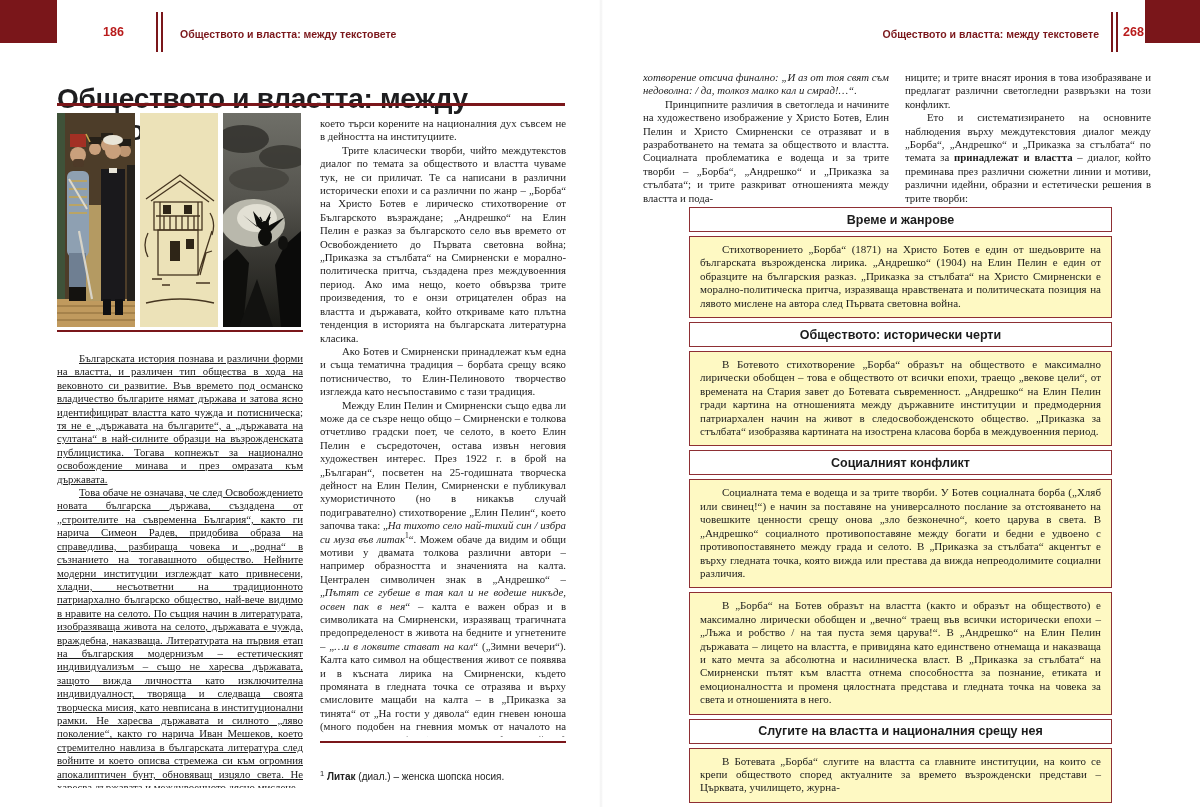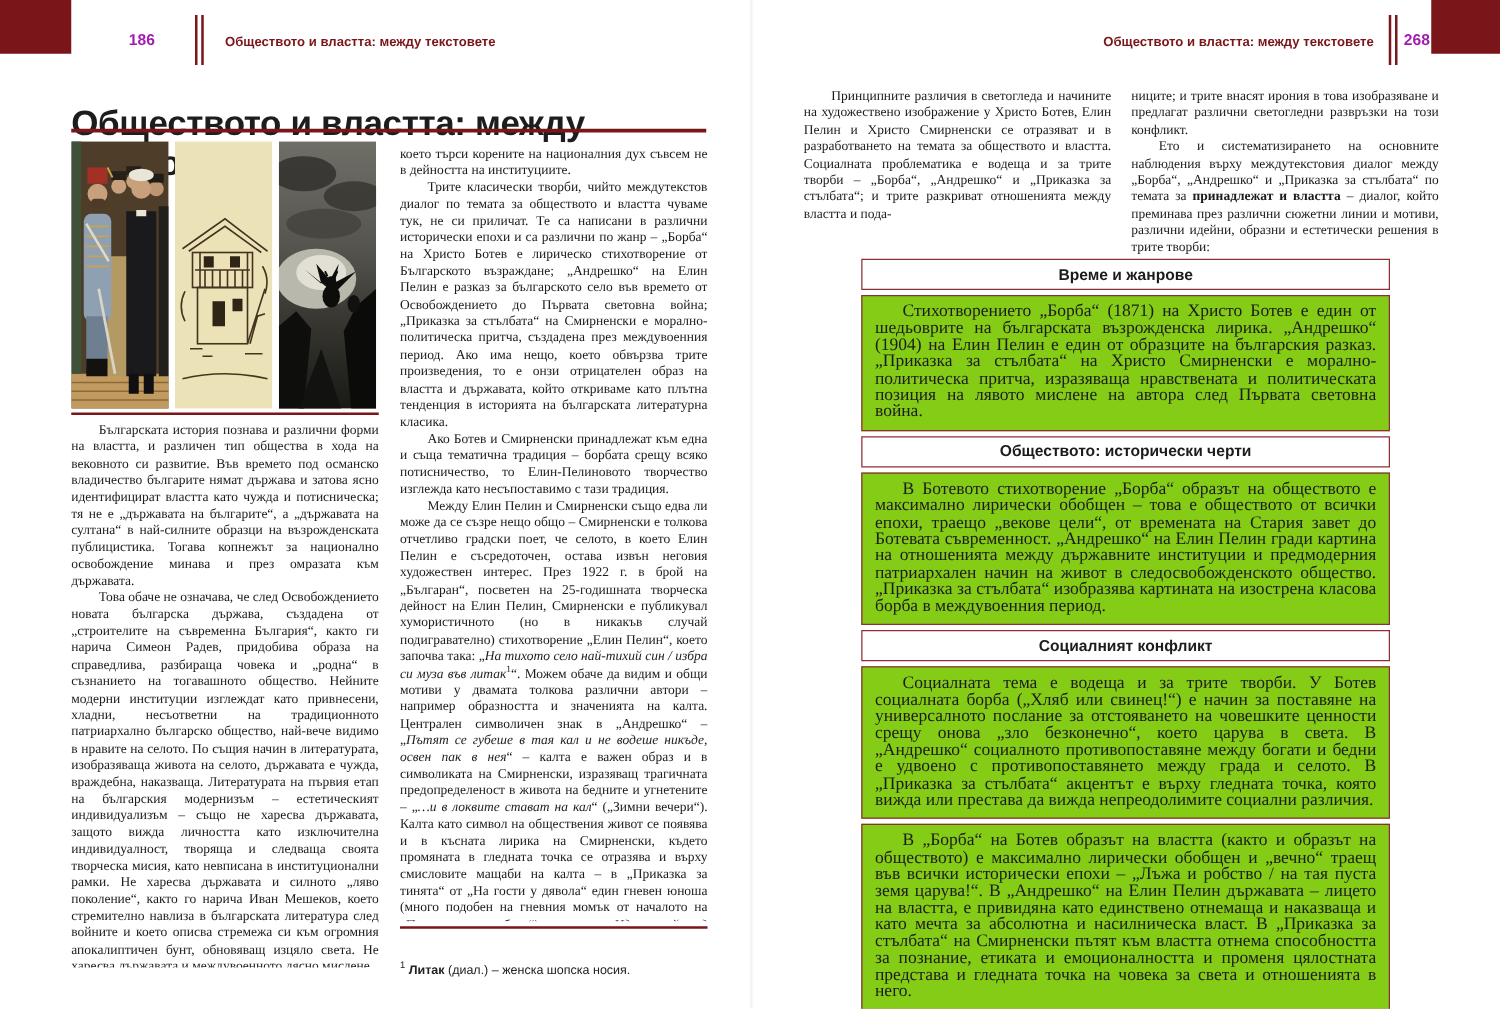--- a/index.html
+++ b/index.html
@@ -5,21 +5,21 @@
   html,body{margin:0;padding:0;}
   body{
     width:1200px;height:807px;position:relative;background:#ffffff;
     font-family:"Liberation Serif", serif;color:#1c1c1c;overflow:hidden;
   }
   
   .corner{position:absolute;top:0;height:43px;background:#7a161a;}
   .corner.left{left:0;width:57px;}
   .corner.right{left:1145px;width:55px;}
   .pagenum{position:absolute;font-family:"Liberation Sans",sans-serif;font-weight:700;
-    font-size:12.5px;color:#a21caf;top:25px;}
+    font-size:12.5px;color:#b91c1c;top:25px;}
   .bars{position:absolute;top:12px;height:40px;width:3px;
     border-left:2px solid #7a161a;border-right:2px solid #7a161a;}
   .rh-title{position:absolute;top:28px;font-family:"Liberation Sans",sans-serif;
     font-weight:700;font-size:10.5px;color:#7a161a;white-space:nowrap;}
   .rh-title.right{text-align:right;}
   
   .page-title{position:absolute;left:57px;top:64px;width:520px;
     font-family:"Liberation Sans",sans-serif;font-weight:700;font-size:28px;
     letter-spacing:-0.3px;color:#1d1d1f;}
   .rule{position:absolute;background:#7a161a;}
@@ -35,23 +35,23 @@
   sup{font-size:7.5px;line-height:0;}
   .footnote{position:absolute;left:320px;top:771px;width:246px;
     font-family:"Liberation Sans",sans-serif;font-size:10px;color:#222;}
   .footnote b{font-weight:700;}
   
   .sections{position:absolute;left:645px;top:207px;width:423px;padding-left:44px;}
   .sec-head{box-sizing:border-box;border:1.5px solid #8e2f34;height:25px;
     display:flex;align-items:center;justify-content:center;background:#fff;
     font-family:"Liberation Sans",sans-serif;font-weight:700;font-size:12.5px;
     color:#1c1c1c;margin-bottom:4px;}
-  .sec-body{box-sizing:border-box;border:1.5px solid #8e2f34;background:#84cc16;
+  .sec-body{box-sizing:border-box;border:1.5px solid #8e2f34;background:#fef9c3;
     padding:6px 10px 7px;margin-bottom:4px;text-align:justify;
-    font-size:14px;line-height:13.4px;}
+    font-size:11px;line-height:13.4px;}
   .sec-body p{margin:0;text-indent:22px;}
   .seam{position:absolute;left:599px;top:0;width:4px;height:807px;
     background:linear-gradient(90deg,rgba(0,0,0,0) 0%,rgba(0,0,0,0.05) 50%,rgba(0,0,0,0) 100%);}
 </style>
 </head>
 <body>
 
 <div class="seam"></div>
 
 <div class="corner left"></div>
@@ -146,36 +146,37 @@
       <path d="M40 118 L20 102 L34 114 L30 98 L41 111 L48 98 L45 113 L62 104 L46 120 Z" fill="#0d0d0b"></path>
       <ellipse cx="42" cy="124" rx="7" ry="9" fill="#0d0d0b"></ellipse>
       <circle cx="42" cy="112" r="4" fill="#0d0d0b"></circle>
       <path d="M39 108 l-2 -4 M45 108 l2 -4" stroke="#0d0d0b" stroke-width="1.5"></path>
       <ellipse cx="60" cy="130" rx="5" ry="7" fill="#11110f"></ellipse>
     </svg>
   </figure>
 </div>
 <div class="rule" style="left:57px;top:330px;width:246px;height:1.5px;"></div>
 
-<div class="col" style="left:57px;top:338px;height:436px;overflow:hidden;">
+<div class="col" style="left:57px;top:352px;height:436px;overflow:hidden;text-decoration:underline;">
   <p class="ind">Българската история познава и различни форми на властта, и различен тип общества в хода на вековното си развитие. Във времето под османско владичество българите нямат държава и затова ясно идентифицират властта като чужда и потисническа; тя не е „държавата на българите“, а „държавата на султана“ в най-силните образци на възрожденската публицистика. Тогава копнежът за национално освобождение минава и през омразата към държавата.</p>
   <p class="ind">Това обаче не означава, че след Освобождението новата българска държава, създадена от „строителите на съвременна България“, както ги нарича Симеон Радев, придобива образа на справедлива, разбираща човека и „родна“ в съзнанието на тогавашното общество. Нейните модерни институции изглеждат като привнесени, хладни, несъответни на традиционното патриархално българско общество, най-вече видимо в нравите на селото. По същия начин в литературата, изобразяваща живота на селото, държавата е чужда, враждебна, наказваща. Литературата на първия етап на българския модернизъм – естетическият индивидуализъм – също не харесва държавата, защото вижда личността като изключителна индивидуалност, творяща и следваща своята творческа мисия, като невписана в институционални рамки. Не харесва държавата и силното „ляво поколение“, както го нарича Иван Мешеков, което стремително навлиза в българската литература след войните и което описва стремежа си към огромния апокалиптичен бунт, обновяващ изцяло света. Не харесва държавата и междувоенното дясно мислене,</p>
 </div>
 
 <div class="col" style="left:320px;top:117px;height:620px;overflow:hidden;">
   <p>което търси корените на националния дух съвсем не в дейността на институциите.</p>
   <p class="ind">Трите класически творби, чийто междутекстов диалог по темата за обществото и властта чуваме тук, не си приличат. Те са написани в различни исторически епохи и са различни по жанр – „Борба“ на Христо Ботев е лирическо стихотворение от Българското възраждане; „Андрешко“ на Елин Пелин е разказ за българското село във времето от Освобождението до Първата световна война; „Приказка за стълбата“ на Смирненски е морално-политическа притча, създадена през междувоенния период. Ако има нещо, което обвързва трите произведения, то е онзи отрицателен образ на властта и държавата, който откриваме като плътна тенденция в историята на българската литературна класика.</p>
   <p class="ind">Ако Ботев и Смирненски принадлежат към една и съща тематична традиция – борбата срещу всяко потисничество, то Елин-Пелиновото творчество изглежда като несъпоставимо с тази традиция.</p>
   <p class="ind">Между Елин Пелин и Смирненски също едва ли може да се съзре нещо общо – Смирненски е толкова отчетливо градски поет, че селото, в което Елин Пелин е съсредоточен, остава извън неговия художествен интерес. През 1922 г. в брой на „Българан“, посветен на 25-годишната творческа дейност на Елин Пелин, Смирненски е публикувал хумористичното (но в никакъв случай подигравателно) стихотворение „Елин Пелин“, което започва така: „<i>На тихото село най-тихий син / избра си муза във литак</i><sup>1</sup>“. Можем обаче да видим и общи мотиви у двамата толкова различни автори – например образността и значенията на калта. Централен символичен знак в „Андрешко“ – „<i>Пътят се губеше в тая кал и не водеше никъде, освен пак в нея</i>“ – калта е важен образ и в символиката на Смирненски, изразяващ трагичната предопределеност в живота на бедните и угнетените – „<i>…и в локвите стават на кал</i>“ („Зимни вечери“). Калта като символ на обществения живот се появява и в късната лирика на Смирненски, където промяната в гледната точка се отразява и върху смисловите мащаби на калта – в „Приказка за тинята“ от „На гости у дявола“ един гневен юноша (много подобен на гневния момък от началото на „Приказка за стълбата“) произнася: „<i>Иди живей сред туй море от тиня, / сред толкоз много кал и смрад!</i>“, докато свинята в същото сти-</p>
 </div>
 
 <div class="rule" style="left:320px;top:741px;width:246px;height:1.5px;"></div>
 <div class="footnote"><sup>1</sup> <b>Литак</b> (диал.) – женска шопска носия.</div>
 
 <div class="col" style="left:643px;top:71px;height:134px;overflow:hidden;">
+  <p><i>хотворение отсича финално: „И аз от тоя свят съм недоволна: / да, толкоз малко кал и смрад!…“.</i></p>
   <p class="ind">Принципните различия в светогледа и начините на художествено изображение у Христо Ботев, Елин Пелин и Христо Смирненски се отразяват и в разработването на темата за обществото и властта. Социалната проблематика е водеща и за трите творби – „Борба“, „Андрешко“ и „Приказка за стълбата“; и трите разкриват отношенията между властта и пода-</p>
 </div>
 
 <div class="col" style="left:905px;top:71px;height:134px;overflow:hidden;">
   <p>ниците; и трите внасят ирония в това изобразяване и предлагат различни светогледни развръзки на този конфликт.</p>
   <p class="ind">Ето и систематизирането на основните наблюдения върху междутекстовия диалог между „Борба“, „Андрешко“ и „Приказка за стълбата“ по темата за <b>принадлежат и властта</b> – диалог, който преминава през различни сюжетни линии и мотиви, различни идейни, образни и естетически решения в трите творби:</p>
 </div>
 
 <div class="sections">
   <div class="sec-head">
@@ -199,13 +200,16 @@
     <p>Социалната тема е водеща и за трите творби. У Ботев социалната борба („Хляб или свинец!“) е начин за поставяне на универсалното послание за отстояването на човешките ценности срещу онова „зло безконечно“, което царува в света. В „Андрешко“ социалното противопоставяне между богати и бедни е удвоено с противопоставянето между града и селото. В „Приказка за стълбата“ акцентът е върху гледната точка, която вижда или престава да вижда непреодолимите социални различия.</p>
   </div>
 
   <div class="sec-body">
     <p>В „Борба“ на Ботев образът на властта (както и образът на обществото) е максимално лирически обобщен и „вечно“ траещ във всички исторически епохи – „Лъжа и робство / на тая пуста земя царува!“. В „Андрешко“ на Елин Пелин държавата – лицето на властта, е привидяна като единствено отнемаща и наказваща и като мечта за абсолютна и насилническа власт. В „Приказка за стълбата“ на Смирненски пътят към властта отнема способността за познание, етиката и емоционалността и променя цялостната представа и гледната точка на човека за света и отношенията в него.</p>
   </div>
 
   <div class="sec-head">
     <span>Слугите на властта и националния срещу нея</span>
   </div>
+  <div class="sec-body">
+    <p>В Ботевата „Борба“ слугите на властта са главните институции, на които се крепи обществото според актуалните за времето възрожденски представи – Църквата, училището, журна-</p>
+  </div>
 </div>
 
 </body></html>

